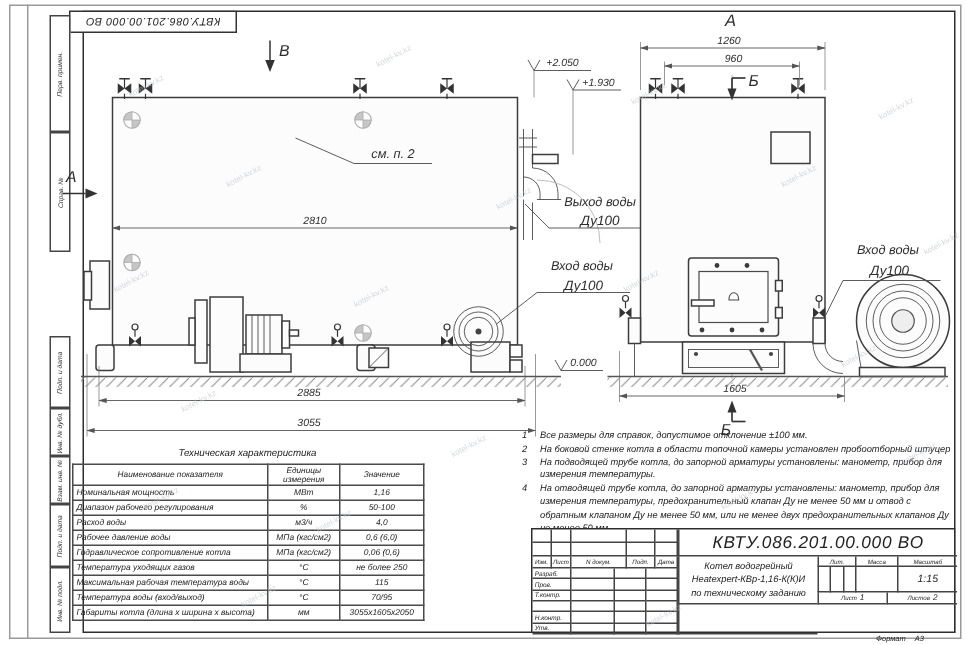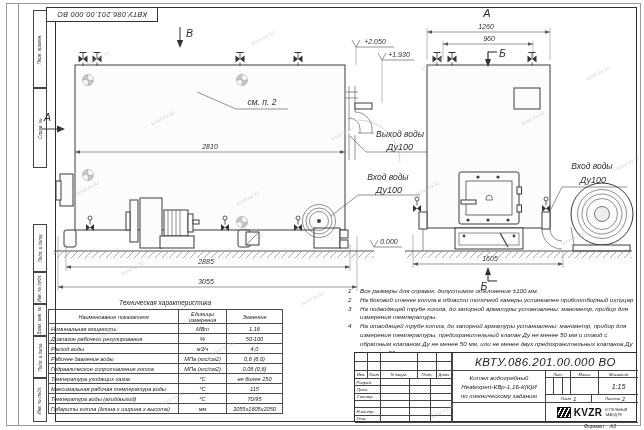--- a/index.html
+++ b/index.html
@@ -494,28 +494,20 @@
 
   <div class="cell shrow" style="left:190px;width:46px">
     <span class="sl">Лист</span>
     <span class="sv">1</span>
   </div>
   <div class="cell shrow" style="left:236px;width:47px">
     <span class="sl">Листов</span>
     <span class="sv">2</span>
   </div>
 
-  <div class="cell logo">
-    <span class="logo-glyph"></span>
-    <span class="logo-name">KVZR</span>
-    <span class="logo-sub">
-      <span>КОТЕЛЬНЫЙ</span>
-      <span>ЗАВОД РК</span>
-    </span>
-  </div>
 </div>
 
 <div class="format-line">
   <span>Формат</span>
   <span>А3</span>
 </div>
 
 <div id="wm-layer">
     <span class="wm" style="left: 85px; top: 55px;">kotel-kv.kz</span>
     <span class="wm" style="left: 250px; top: 35px;">kotel-kv.kz</span>

